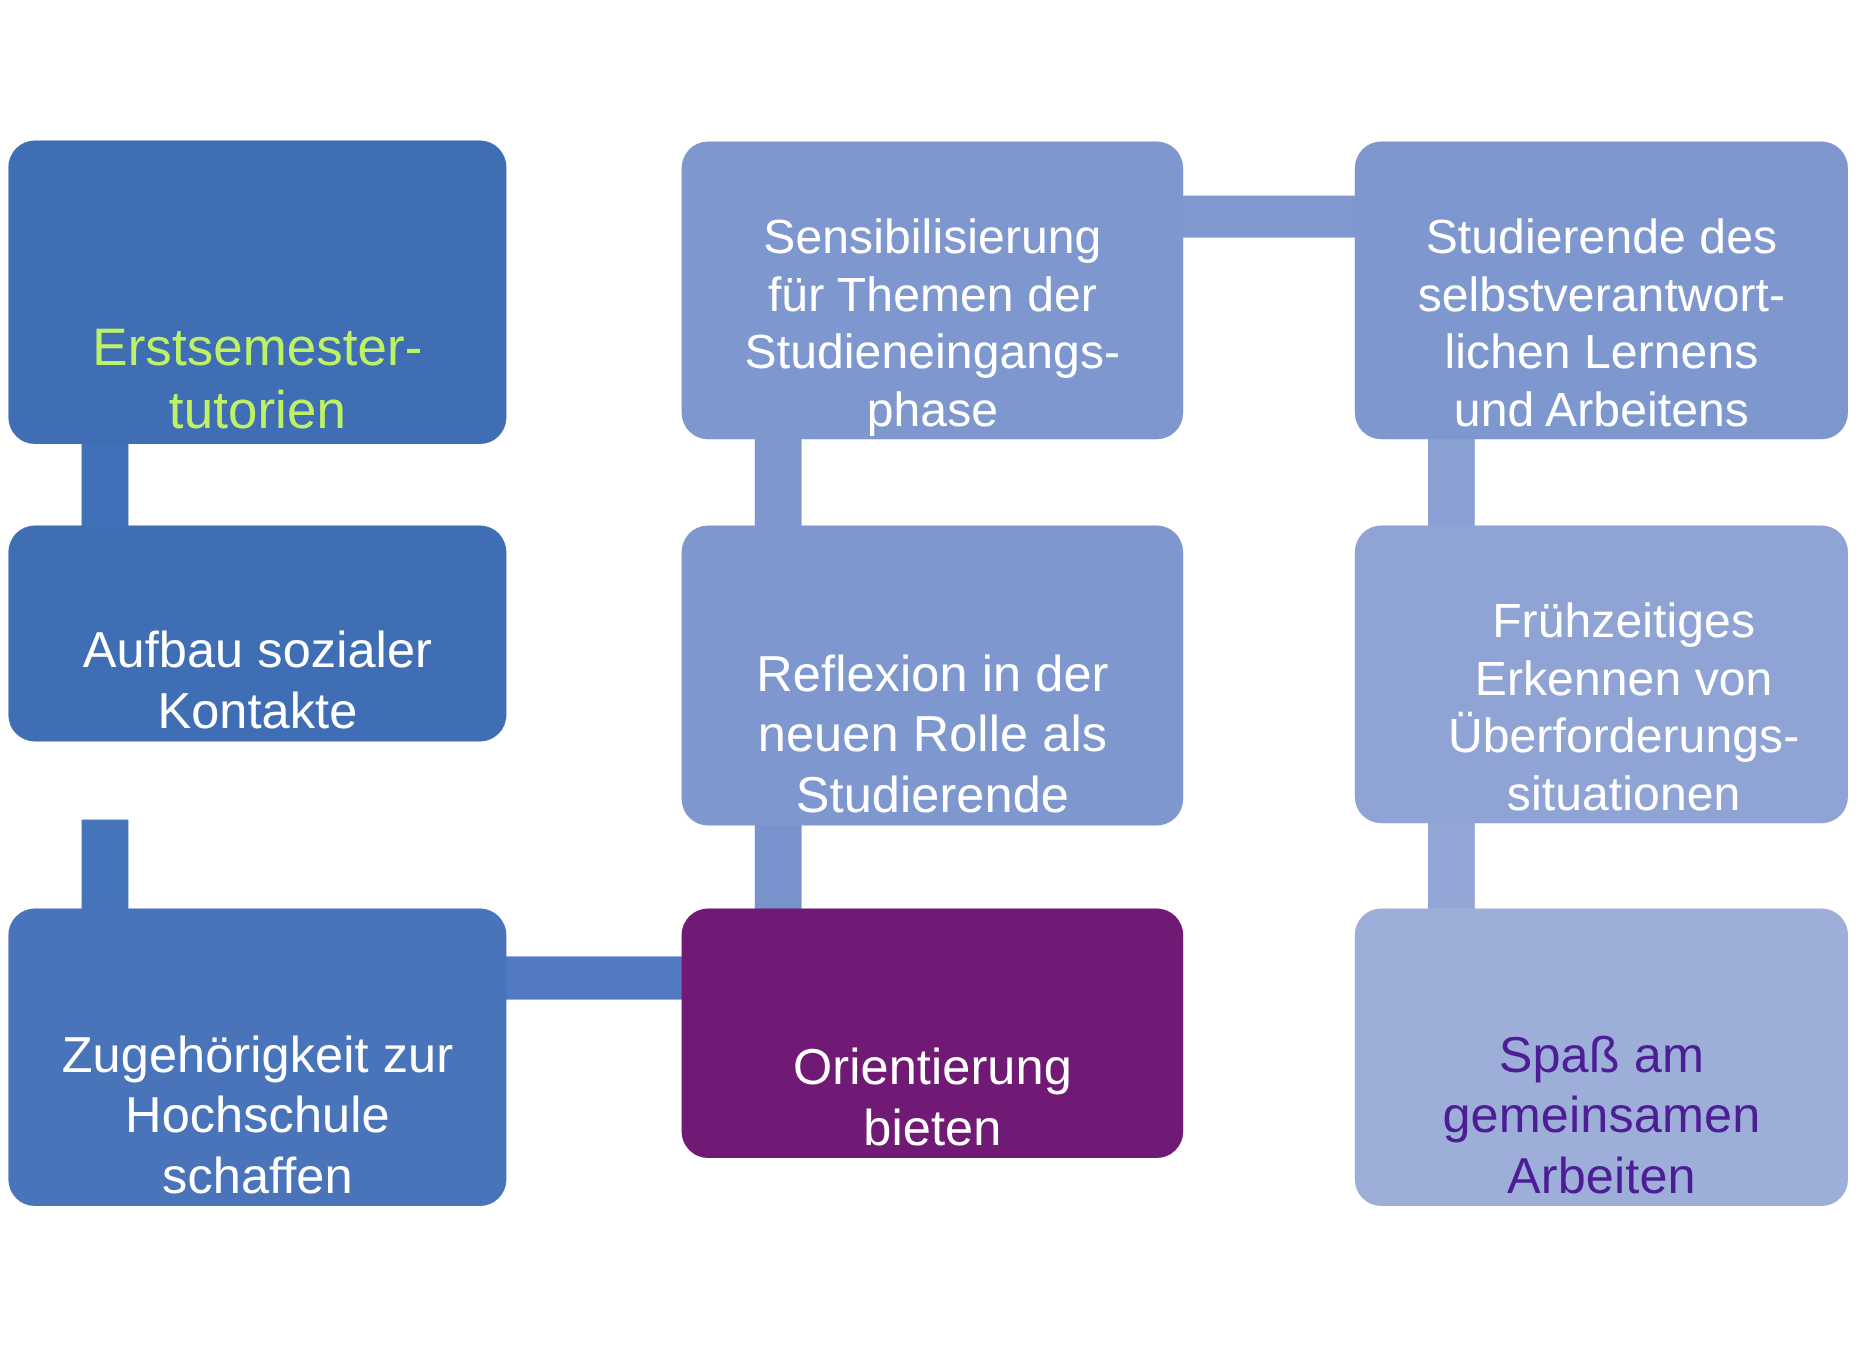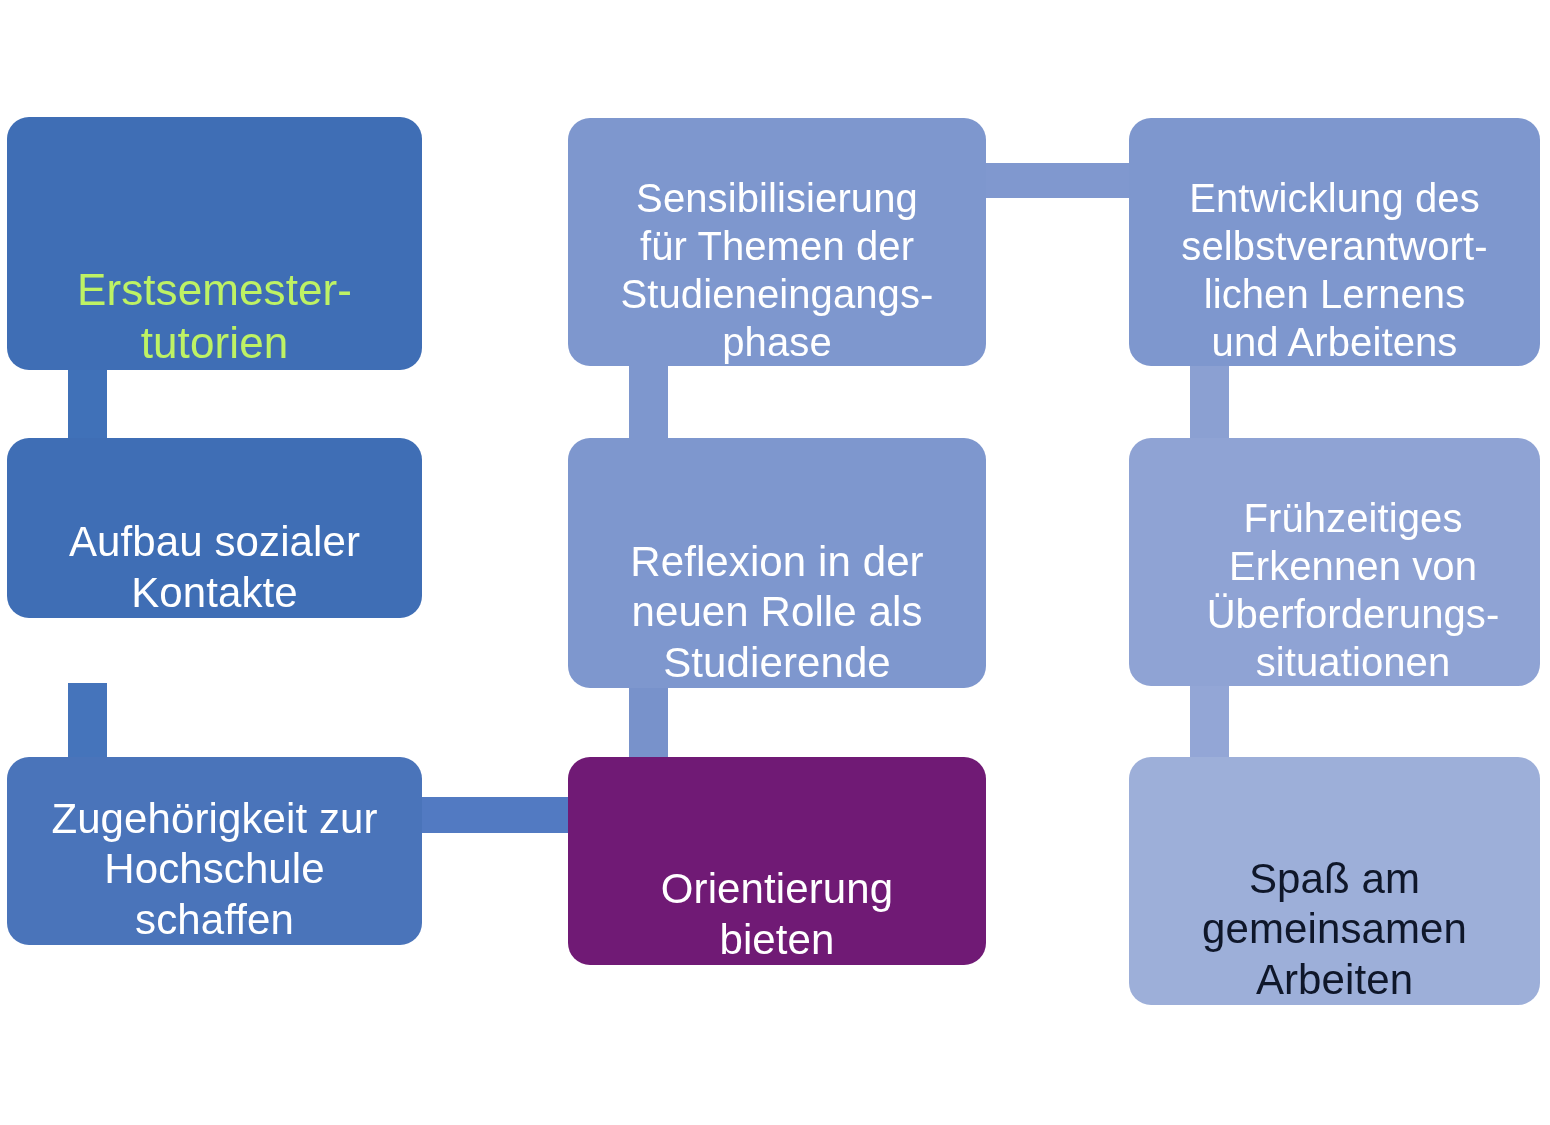--- a/index.html
+++ b/index.html
@@ -60,48 +60,48 @@
         <span class="label" style="font-size: 44px; color: #bef264;">Erstsemester-
 tutorien</span>
       </div>
       <div class="node" style="left: 568px; top: 118px; width: 418px; height: 248px; background: rgb(126, 151, 206);">
         <span class="label" style="font-size: 40px; color: rgb(255, 255, 255);">Sensibilisierung
 für Themen der
 Studieneingangs-
 phase</span>
       </div>
       <div class="node" style="left: 1129px; top: 118px; width: 411px; height: 248px; background: rgb(126, 151, 206);">
-        <span class="label" style="font-size: 40px; color: rgb(255, 255, 255);">Entwicklung des
+        <span class="label" style="font-size: 40px; color: rgb(255, 255, 255);">Studierende des
 selbstverantwort-
 lichen Lernens
 und Arbeitens</span>
       </div>
       <div class="node" style="left: 7px; top: 438px; width: 415px; height: 180px; background: rgb(63, 110, 181);">
         <span class="label" style="font-size: 42px; color: rgb(255, 255, 255);">Aufbau sozialer
 Kontakte</span>
       </div>
       <div class="node" style="left: 568px; top: 438px; width: 418px; height: 250px; background: rgb(126, 151, 206);">
         <span class="label" style="font-size: 42px; color: rgb(255, 255, 255); margin-top: 24px;">Reflexion in der
 neuen Rolle als
 Studierende</span>
       </div>
       <div class="node" style="left: 1129px; top: 438px; width: 411px; height: 248px; background: rgb(143, 163, 212);">
         <span class="label" style="font-size: 40px; color: rgb(255, 255, 255); margin-left: 37px;">Frühzeitiges
 Erkennen von
 Überforderungs-
 situationen</span>
       </div>
-      <div class="node" style="left: 7px; top: 757px; width: 415px; height: 188px; background: rgb(74, 116, 186);">
+      <div class="node" style="left: 7px; top: 757px; width: 415px; height: 248px; background: rgb(74, 116, 186);">
         <span class="label" style="font-size: 42px; color: rgb(255, 255, 255);">Zugehörigkeit zur
 Hochschule
 schaffen</span>
       </div>
       <div class="node" style="left: 568px; top: 757px; width: 418px; height: 208px; background: #701a75;">
         <span class="label" style="font-size: 42px; color: rgb(255, 255, 255);">Orientierung
 bieten</span>
       </div>
       <div class="node" style="left: 1129px; top: 757px; width: 411px; height: 248px; background: rgb(157, 175, 217);">
-        <span class="label" style="font-size: 42px; color: #0f172a;">Spaß am
+        <span class="label" style="font-size: 42px; color: #4c1d95;">Spaß am
 gemeinsamen
 Arbeiten</span>
       </div>
     </div>
 </div>
 
 </body></html>

